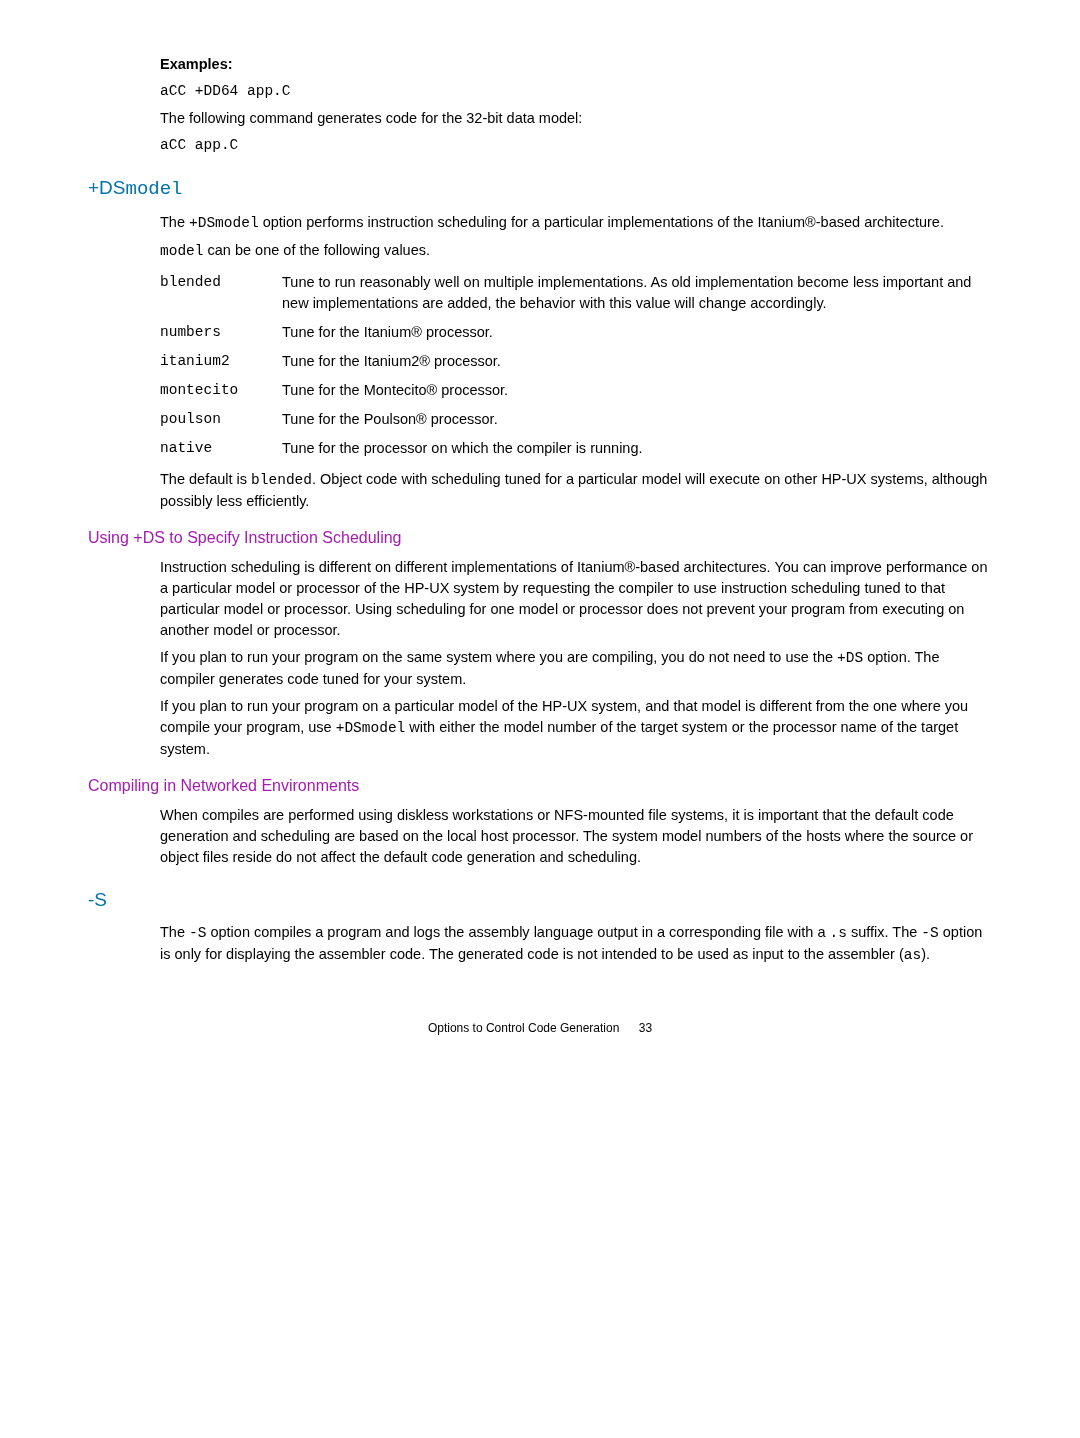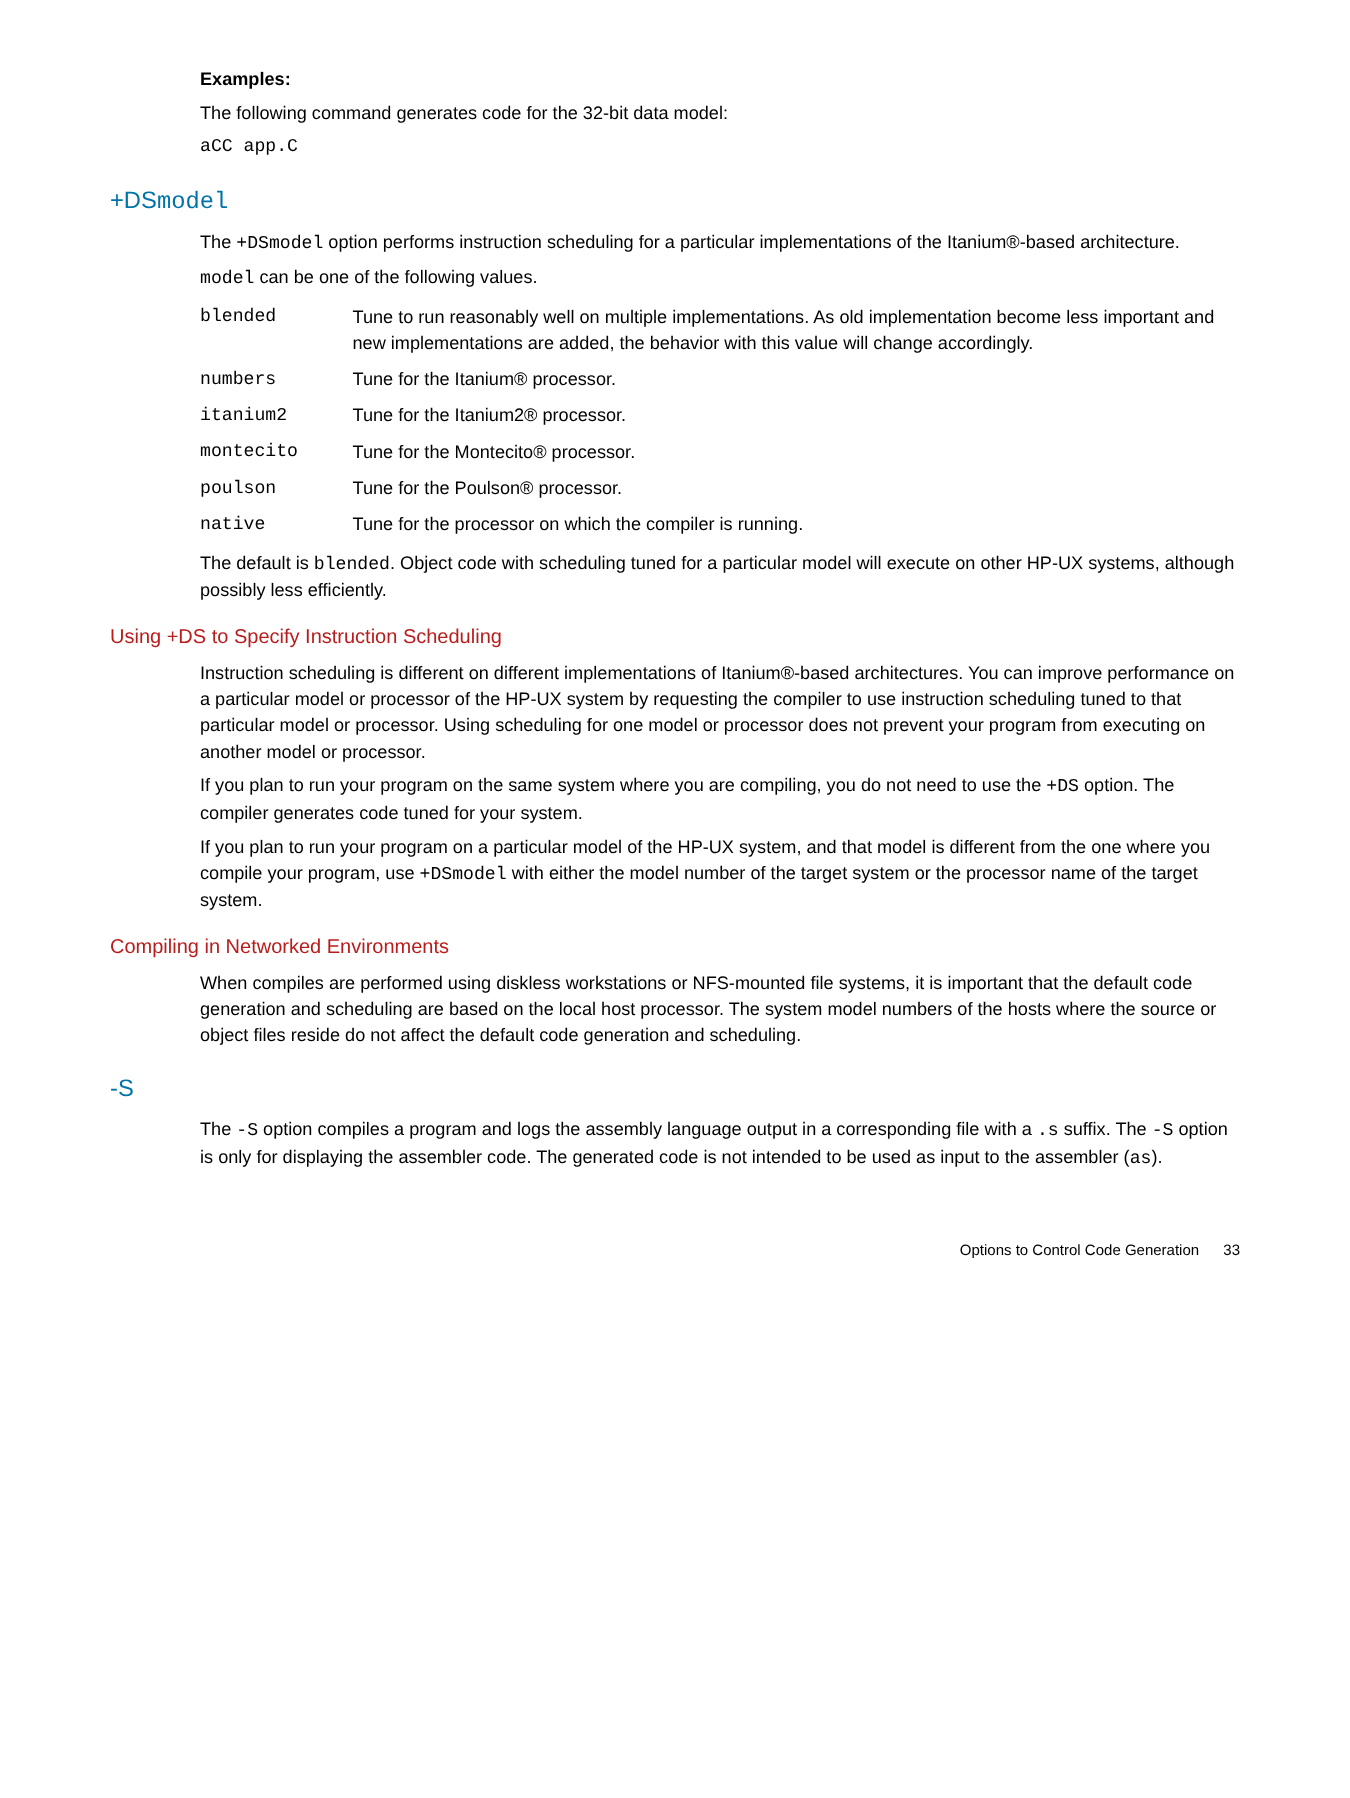--- a/index.html
+++ b/index.html
@@ -22,21 +22,21 @@
       font-family: "Courier New", Courier, monospace;
       margin-top: 36px;
     }
     .h2-blue {
       color: #0073a8;
       font-size: 19px;
       font-weight: normal;
       margin: 18px 0 8px 0;
     }
     .h3-blue {
-      color: #b91c1c;
+      color: #a21caf;
       font-size: 16px;
       font-weight: normal;
       margin: 14px 0 8px 0;
     }
     .para {
       margin: 6px 0;
     }
     .code-line {
       margin: 6px 0;
       font-family: "Courier New", Courier, monospace;
@@ -48,33 +48,34 @@
     table.model-table td {
       vertical-align: top;
       padding: 4px 0;
     }
     table.model-table td.term {
       font-family: "Courier New", Courier, monospace;
       width: 112px;
       padding-right: 10px;
     }
     .footer {
-      text-align: right;
+      text-align: center;
       font-size: 12px;
       margin-top: 54px;
     }
     .page-num {
       margin-left: 16px;
     }
   </style>
 </head>
 <body>
 
 <div class="indent">
   <div class="para bold">Examples:</div>
+  <div class="code-line">aCC +DD64 app.C</div>
   <div class="para">The following command generates code for the 32-bit data model:</div>
   <div class="code-line">aCC app.C</div>
 </div>
 
 <div class="h2-blue">
   <span>+DS</span><span class="mono">model</span>
 </div>
 
 <div class="indent">
   <div class="para">

